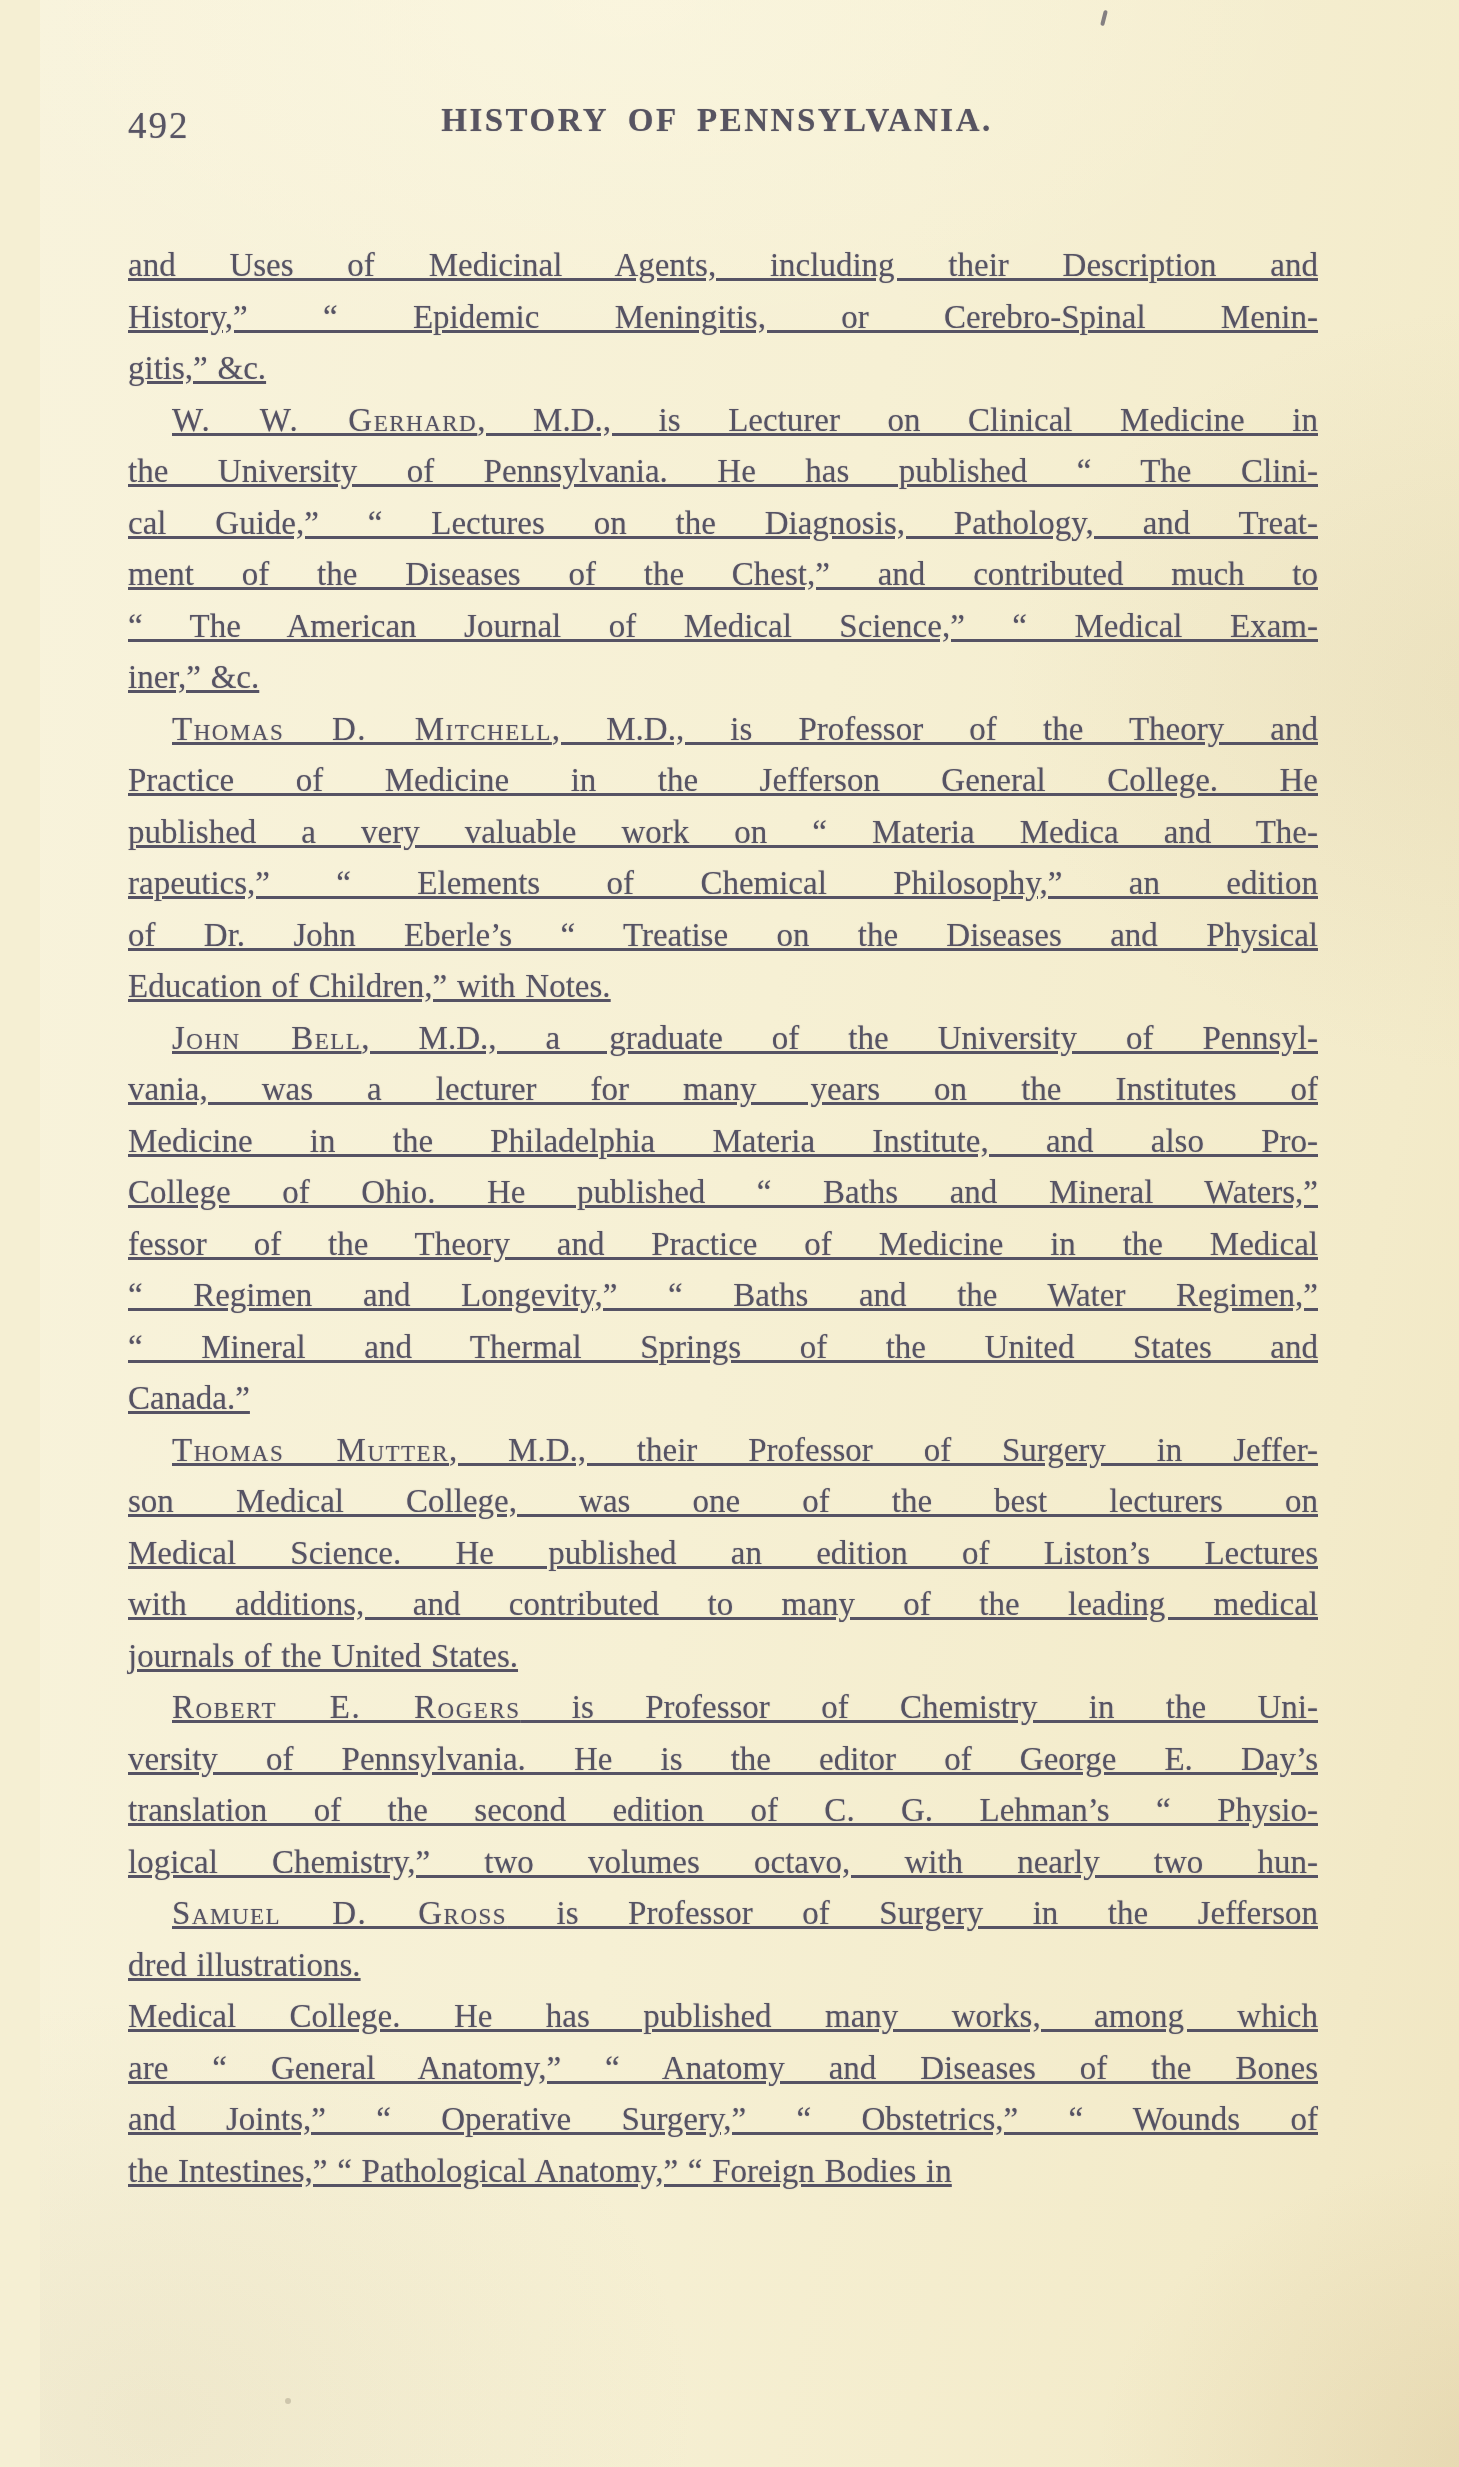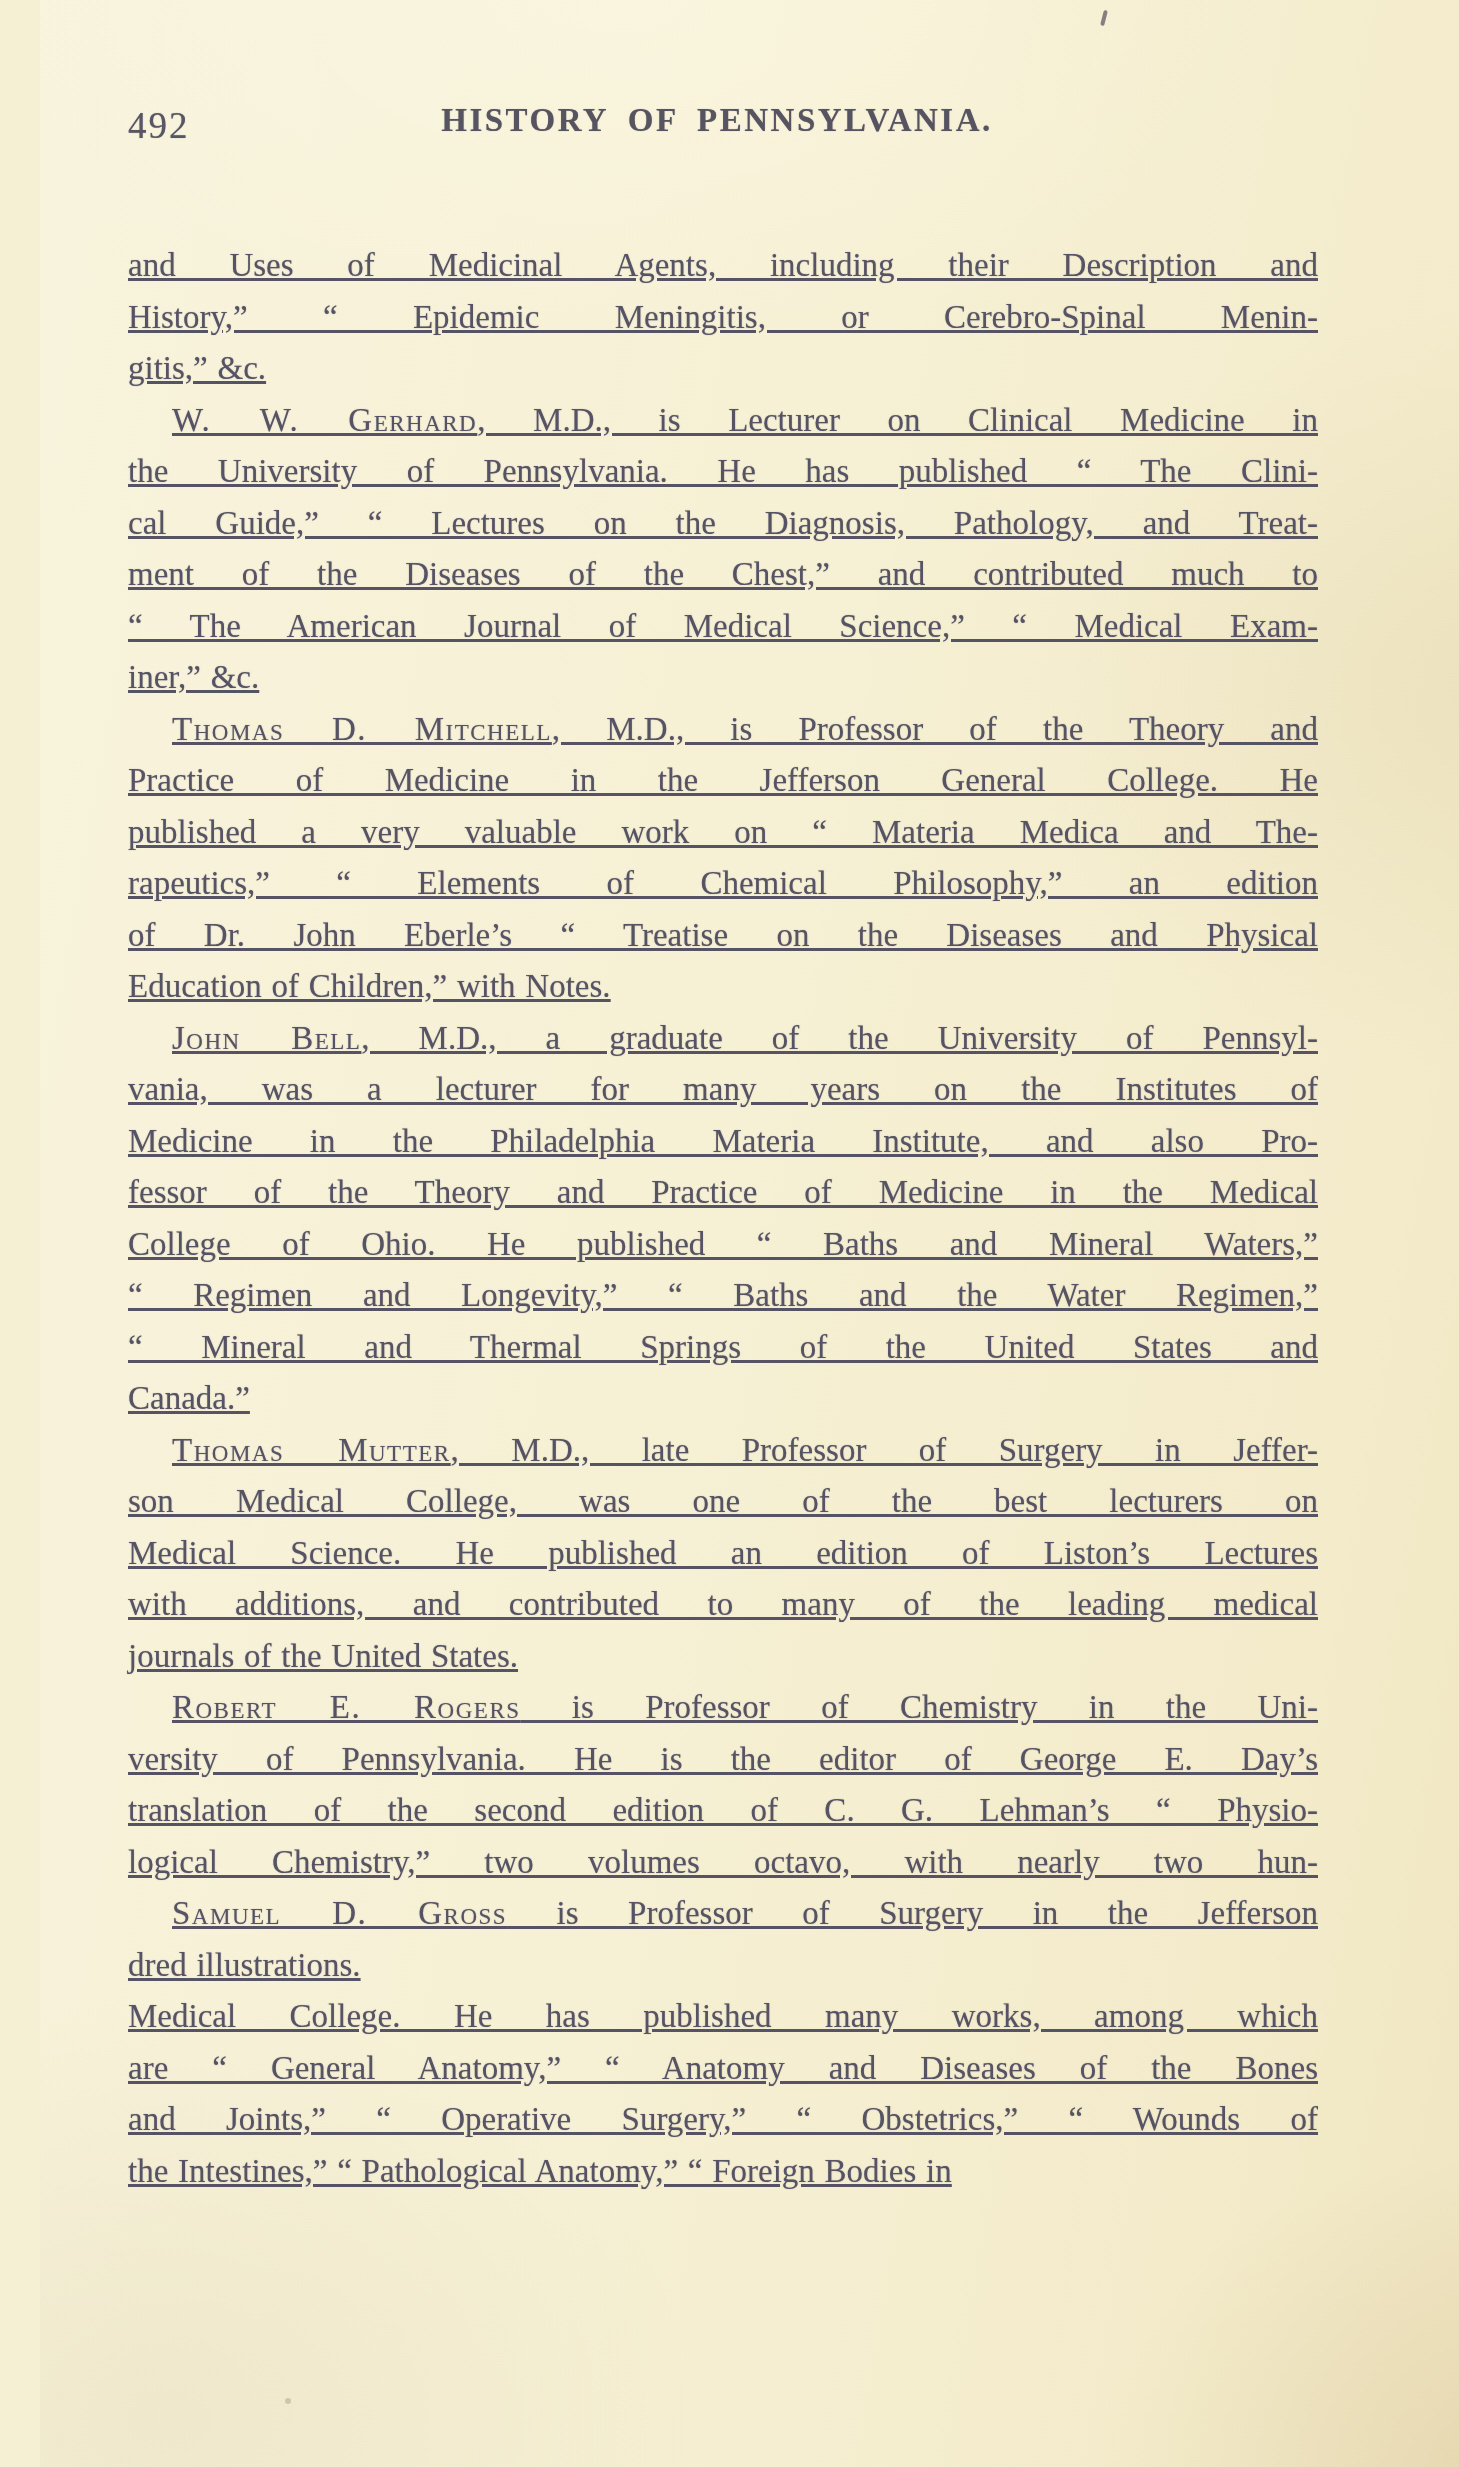--- a/index.html
+++ b/index.html
@@ -101,26 +101,26 @@
       <div class="line last"><span>iner,” &amp;c.</span></div>
       <div class="line indent"><span class="sc">Thomas D. Mitchell</span><span>, M.D., is Professor of the Theory and</span></div>
       <div class="line"><span>Practice of Medicine in the Jefferson General College.  He</span></div>
       <div class="line"><span>published a very valuable work on “ Materia Medica and The-</span></div>
       <div class="line"><span>rapeutics,” “ Elements of Chemical Philosophy,” an edition</span></div>
       <div class="line"><span>of Dr. John Eberle’s “ Treatise on the Diseases and Physical</span></div>
       <div class="line last"><span>Education of Children,” with Notes.</span></div>
       <div class="line indent"><span class="sc">John Bell</span><span>, M.D., a graduate of the University of Pennsyl-</span></div>
       <div class="line"><span>vania, was a lecturer for many years on the Institutes of</span></div>
       <div class="line"><span>Medicine in the Philadelphia Materia Institute, and also Pro-</span></div>
+      <div class="line"><span>College of Ohio.  He published “ Baths and Mineral Waters,”</span></div>
       <div class="line"><span>fessor of the Theory and Practice of Medicine in the Medical</span></div>
-      <div class="line"><span>College of Ohio.  He published “ Baths and Mineral Waters,”</span></div>
       <div class="line"><span>“ Regimen and Longevity,” “ Baths and the Water Regimen,”</span></div>
       <div class="line"><span>“ Mineral and Thermal Springs of the United States and</span></div>
       <div class="line last"><span>Canada.”</span></div>
-      <div class="line indent"><span class="sc">Thomas Mutter</span><span>, M.D., late Professor of Surgery in Jeffer-</span></div>
+      <div class="line indent"><span class="sc">Thomas Mutter</span><span>, M.D., their Professor of Surgery in Jeffer-</span></div>
       <div class="line"><span>son Medical College, was one of the best lecturers on</span></div>
       <div class="line"><span>Medical Science.  He published an edition of Liston’s Lectures</span></div>
       <div class="line"><span>with additions, and contributed to many of the leading medical</span></div>
       <div class="line last"><span>journals of the United States.</span></div>
       <div class="line indent"><span class="sc">Robert E. Rogers</span><span> is Professor of Chemistry in the Uni-</span></div>
       <div class="line"><span>versity of Pennsylvania.  He is the editor of George E. Day’s</span></div>
       <div class="line"><span>translation of the second edition of C. G. Lehman’s “ Physio-</span></div>
       <div class="line"><span>logical Chemistry,” two volumes octavo, with nearly two hun-</span></div>
       <div class="line indent"><span class="sc">Samuel D. Gross</span><span> is Professor of Surgery in the Jefferson</span></div>
       <div class="line last"><span>dred illustrations.</span></div>

